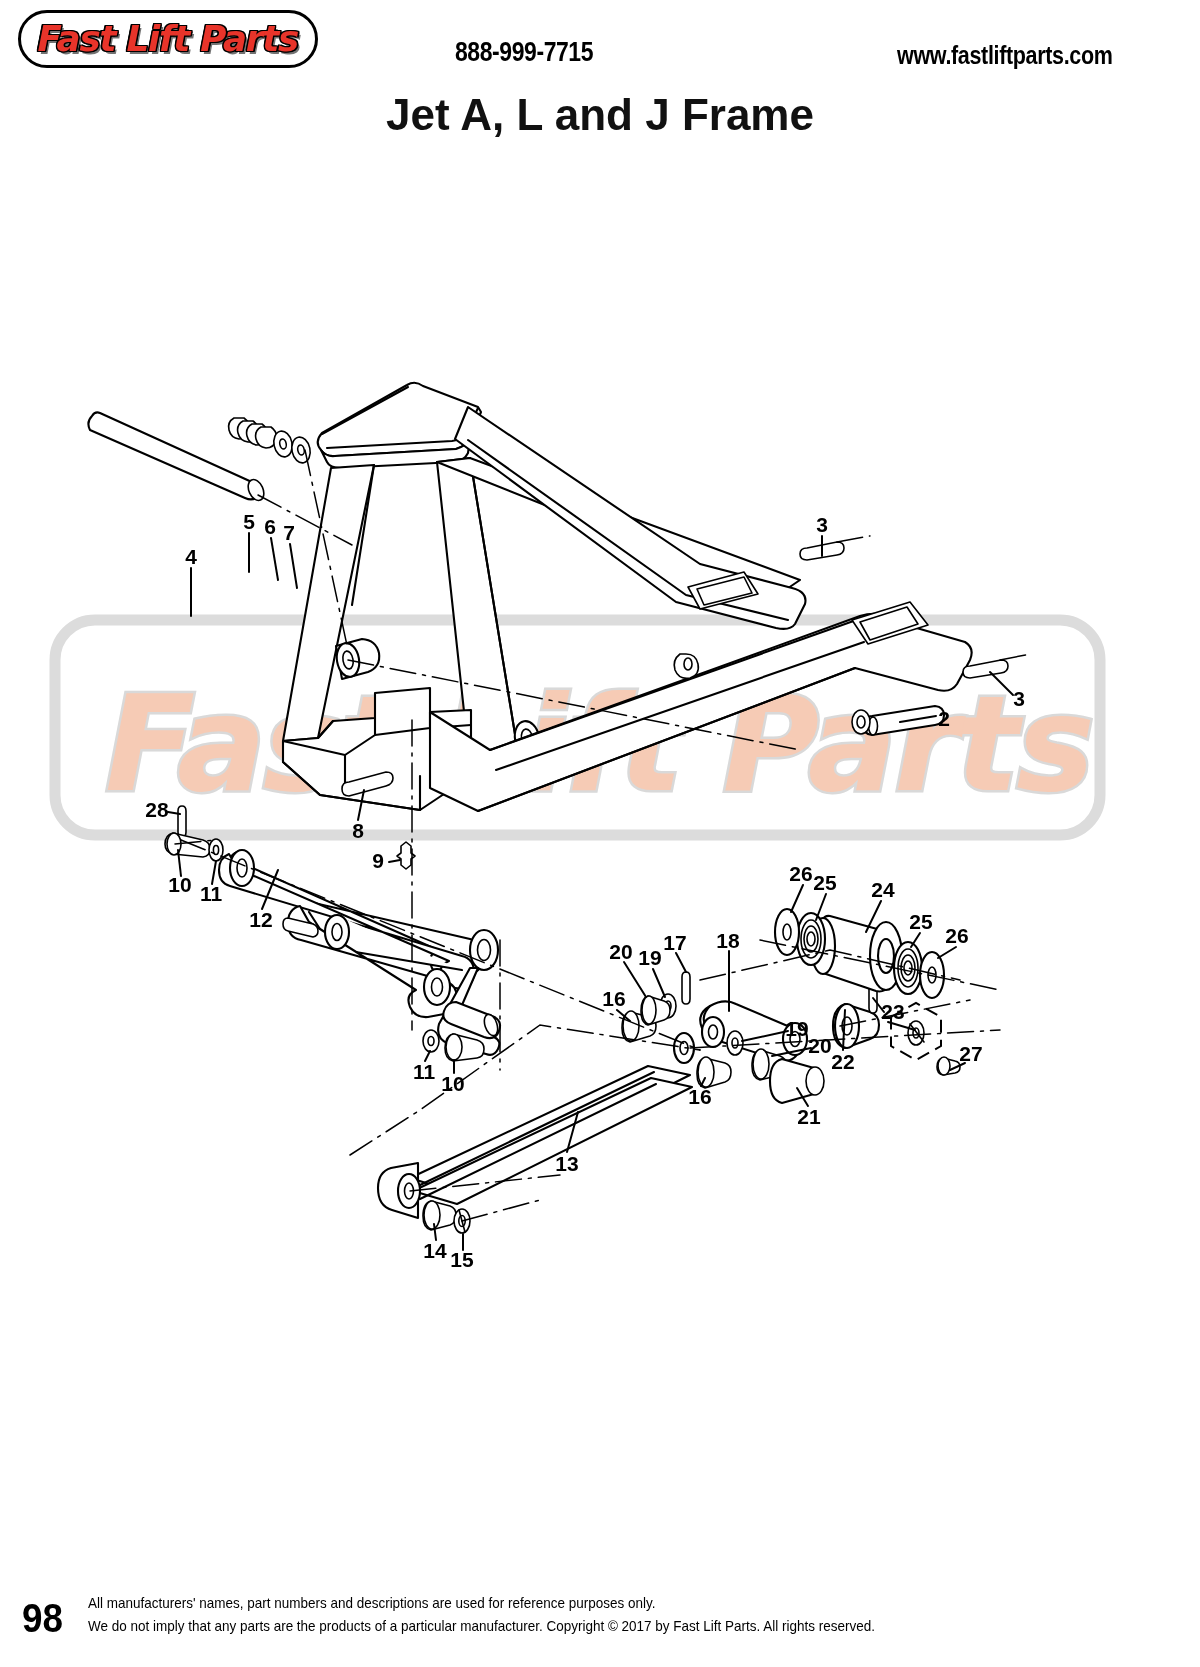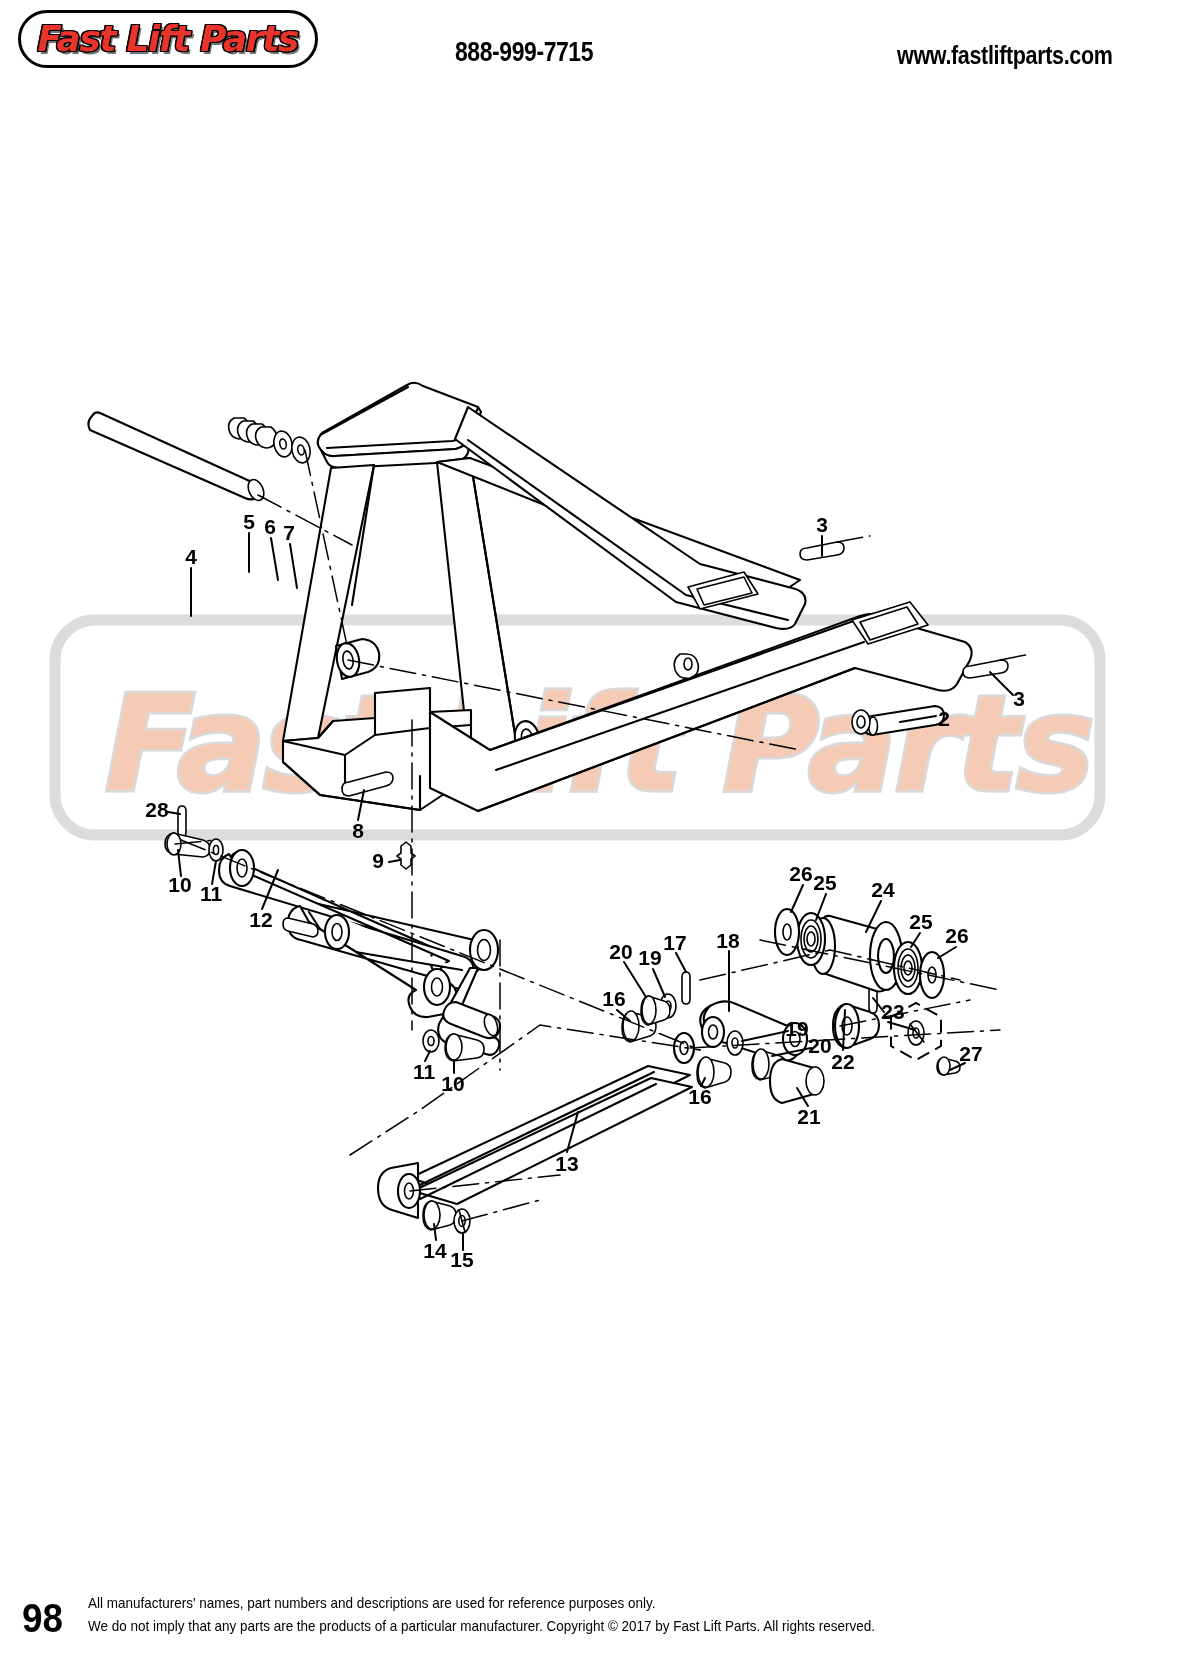--- a/index.html
+++ b/index.html
@@ -98,20 +98,21 @@
 <div id="header">
 
   <div class="logo-pill">
     <span class="logo-text">Fast Lift Parts</span>
   </div>
 
   <div class="phone">888-999-7715</div>
 
   <div class="website">www.fastliftparts.com</div>
 
+  <div class="page-title">Jet A, L and J Frame</div>
 </div>
 
 <div id="diagram">
 <svg viewBox="0 0 1200 1400" xmlns="http://www.w3.org/2000/svg">
 
   <g>
     <rect x="55" y="470" width="1045" height="215" rx="40" ry="40" fill="none" stroke="#dcdcdc" stroke-width="11"></rect>
     <text class="wm-text" x="105" y="640">Fast Lift Parts</text>
   </g>
 

